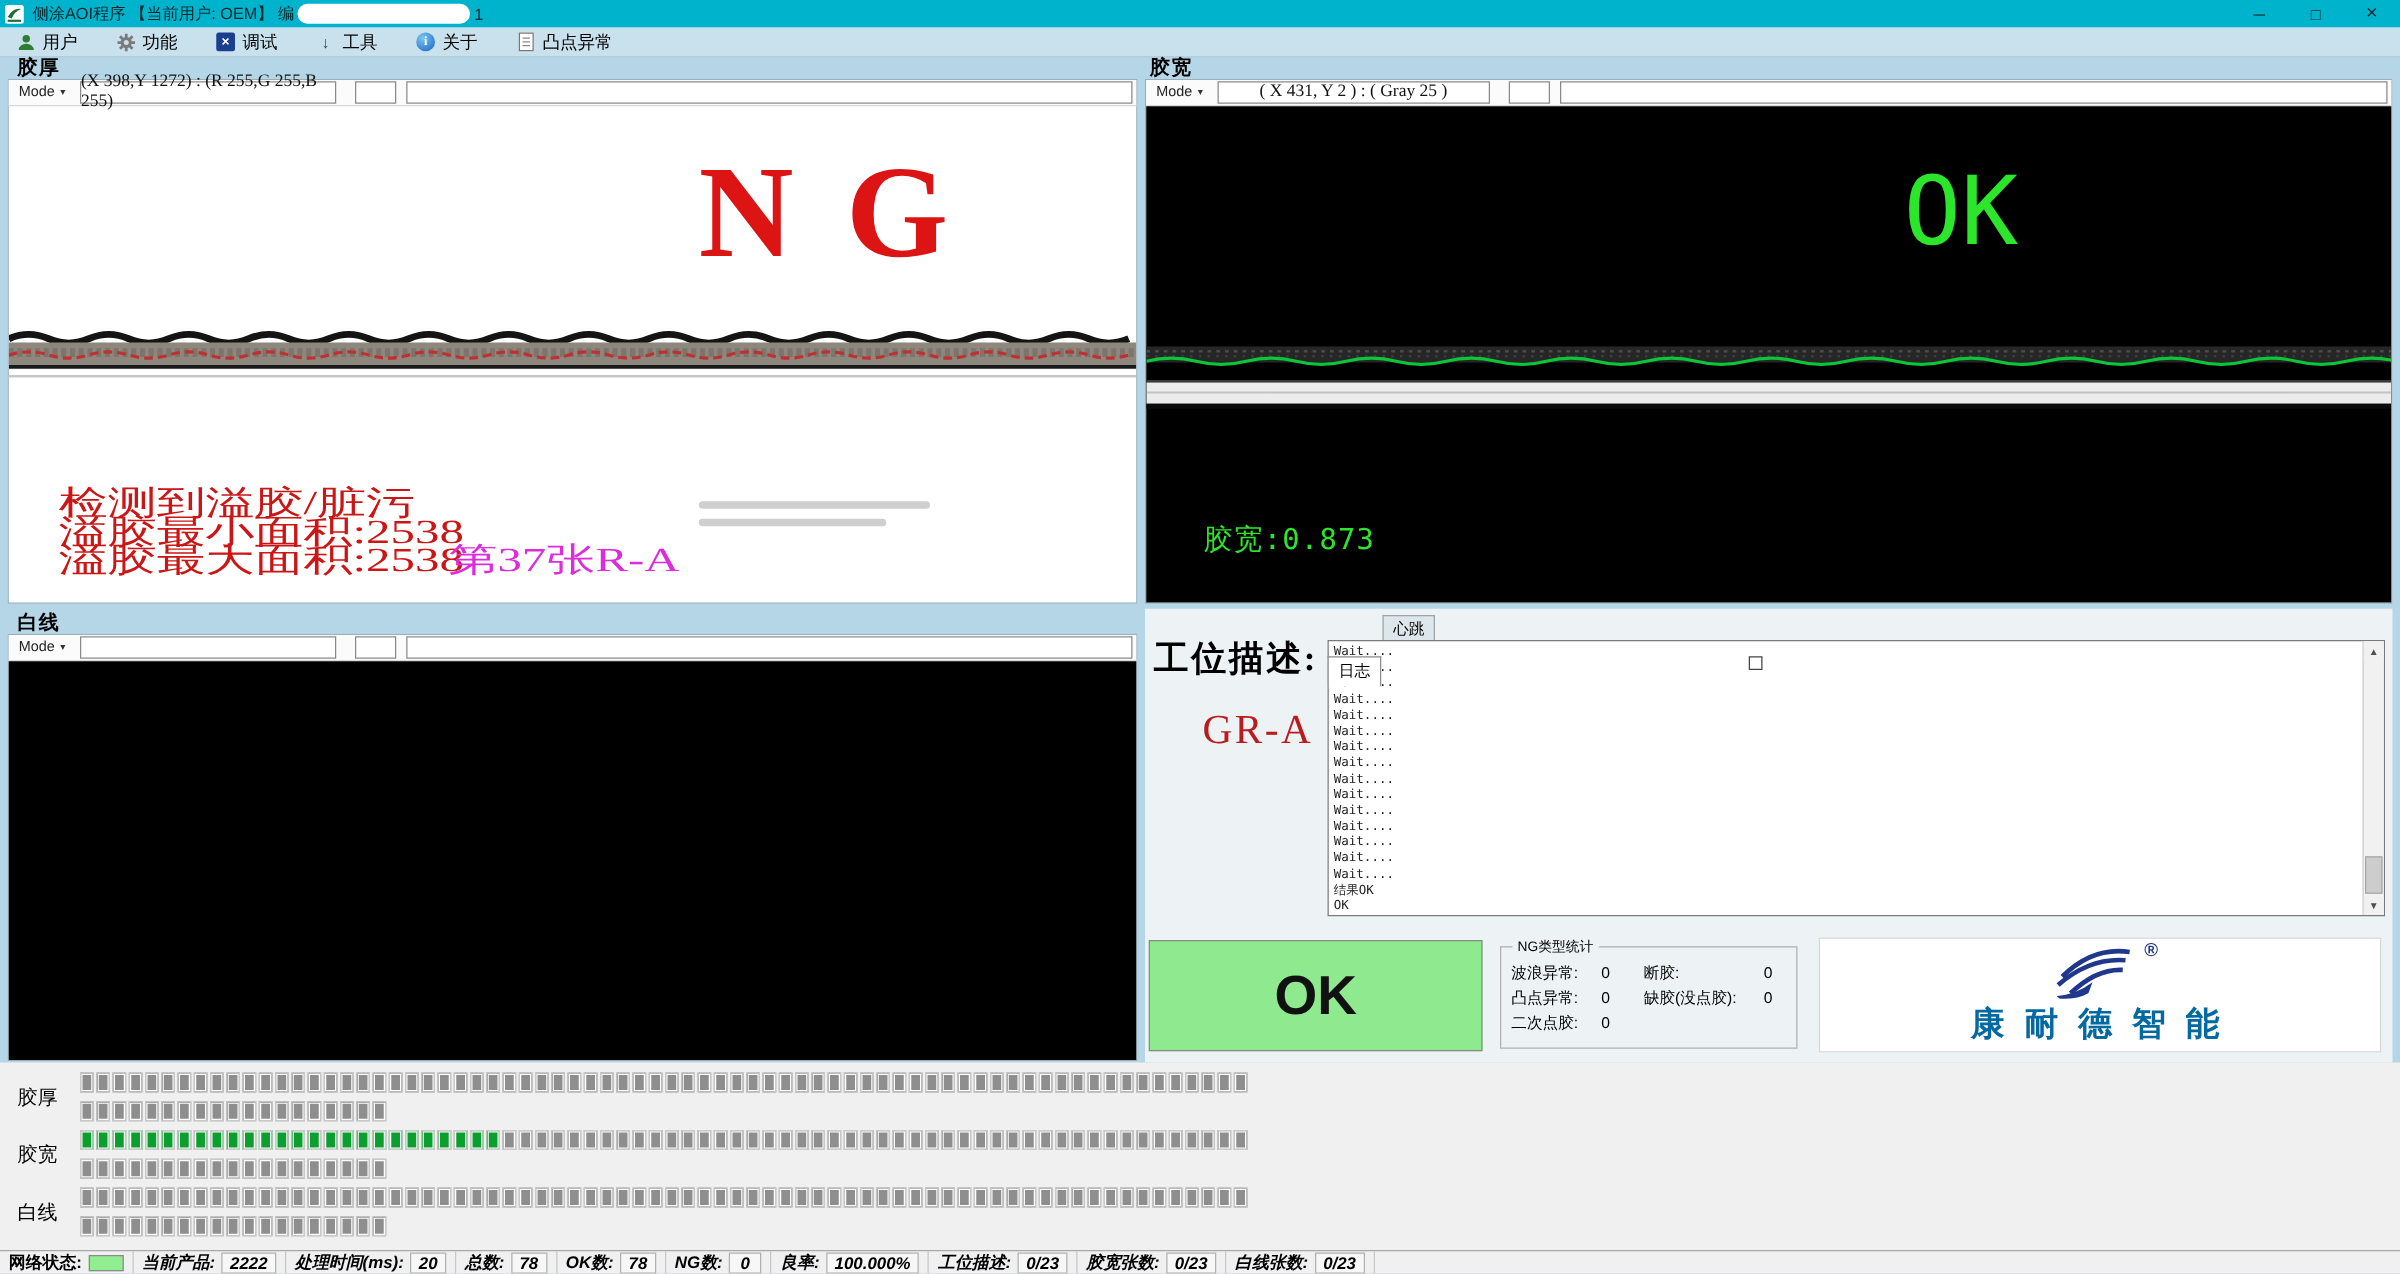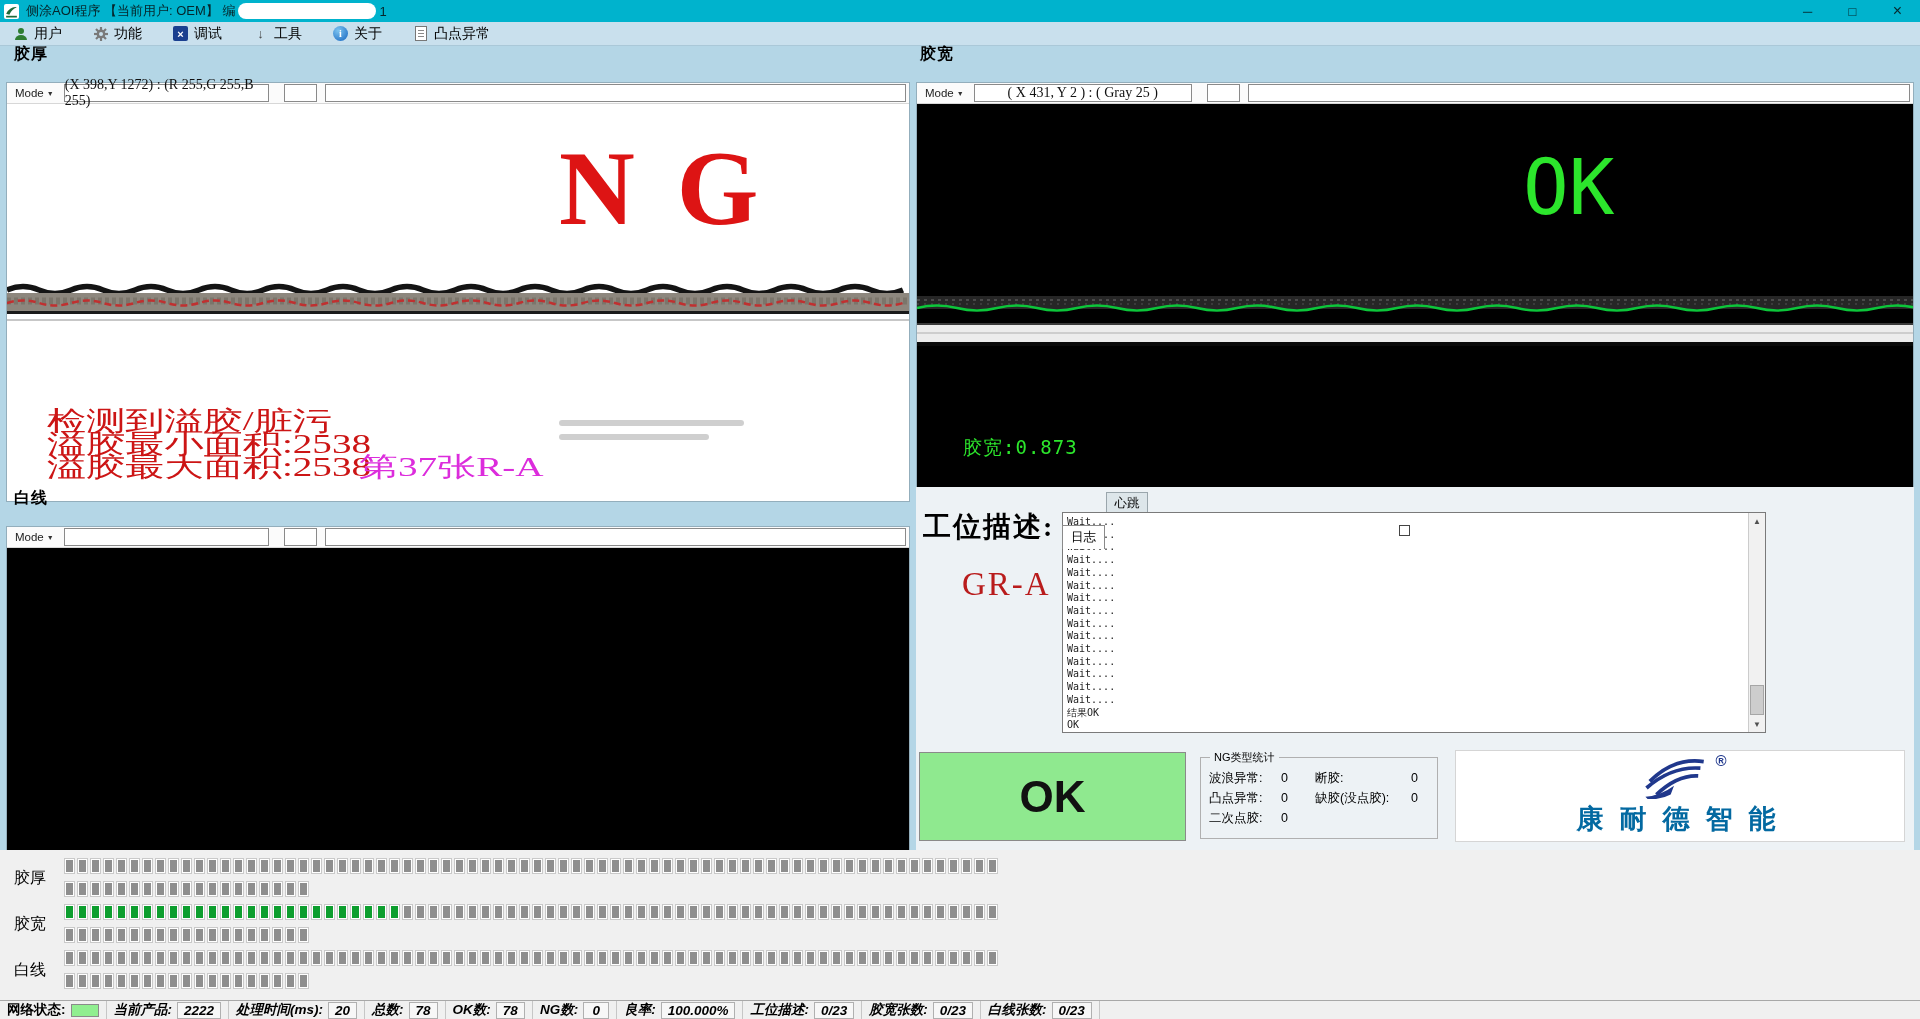--- a/index.html
+++ b/index.html
@@ -27,49 +27,49 @@
                display:flex; align-items:center; justify-content:center; border-radius:2px; }
   .about-ball { width:15px; height:15px; border-radius:50%; background:radial-gradient(circle at 35% 30%,#7cc4f0,#1565c0);
                 color:#fff; font-size:10px; font-weight:bold; font-family:"Liberation Serif",serif;
                 display:flex; align-items:center; justify-content:center; }
   .doc-page { width:12px; height:15px; background:#fff; border:1px solid #777; position:relative; }
   .doc-page i { position:absolute; left:2px; right:2px; height:1px; background:#8a8a8a; }
   .arrow-glyph { color:#444; font-size:13px; }
 
   
   .panel-title { position:absolute; font-size:16px; font-weight:600; color:#000; letter-spacing:1px; }
-  .panel { position:absolute; background:#fff; border:1px solid #93aebc; display:flex; flex-direction:column;margin-top:19px; }
+  .panel { position:absolute; background:#fff; border:1px solid #93aebc; display:flex; flex-direction:column; }
   .mode-row { height:21px; display:flex; align-items:center; background:#fbfbfb; border-bottom:1px solid #d7d7d7; }
   .mode-btn { font-size:11.5px; color:#222; padding:0 4px 0 8px; display:flex; align-items:center; gap:3px; }
   .mode-btn .caret { font-size:7px; color:#333; }
   .ro-box { height:18px; border:1px solid #8a8a8a; background:#fff; display:flex; align-items:center; justify-content:center;
             font-family:"Liberation Serif",serif; font-size:14px; color:#111; }
   .img-area { position:relative; flex:1; overflow:hidden; }
   .img-black { background:#000; }
 
   .ng-text { position:absolute; font-family:"Liberation Serif",serif; font-weight:700; font-size:105px;
              letter-spacing:42px; color:#dd1414; line-height:1; }
   .ok-text { position:absolute; font-family:"DejaVu Sans Mono",monospace; font-size:76px; color:#2ce62c; line-height:1; }
-  .measure-text { position:absolute; font-family:"DejaVu Sans Mono",monospace; font-size:19px; color:#2ce62c; letter-spacing:1px; }
+  .measure-text { position:absolute; font-family:"DejaVu Sans Mono",monospace; font-size:23px; color:#2ce62c; letter-spacing:1px; }
   .msg-wrap { position:absolute; left:40px; top:306px; width:520px; transform:scaleX(1.45); transform-origin:0 0;
               font-family:"Liberation Serif",serif; font-size:27px; line-height:23px; color:#cc1515; white-space:nowrap; }
   .msg-overlay { position:absolute; left:215px; top:46px; color:#dc2cdc; }
   .redact-bar { position:absolute; background:#b5b5b5; opacity:.65; border-radius:3px; }
   .strip-svg { position:absolute; left:0; width:100%; }
 
   
   #quadrant { position:absolute; left:916px; top:487px; width:998px; height:363px; background:#edf2f5; }
   #station-label { position:absolute; left:923px; top:508px; font-size:28px; font-weight:700;
                    font-family:"Liberation Serif",serif; letter-spacing:2px; }
   #station-value { position:absolute; left:962px; top:566px; font-size:33px; color:#b91c1c;
                    font-family:"Liberation Serif",serif; letter-spacing:2px; }
   .tab { position:absolute; font-size:12.5px; display:flex; align-items:center; justify-content:center; }
   #tab-log { left:1062px; top:489px; width:43px; height:24px; background:#fff; border:1px solid #8a8a8a; border-bottom:none; z-index:2;margin-top:36px; }
   #tab-heartbeat { left:1106px; top:492px; width:42px; height:21px; background:#dde6ea; border:1px solid #9aa6ac; border-bottom:none; }
-  #log-box { position:absolute; left:1062px; top:512px; width:704px; height:221px; background:#fff; border:1px solid #7a7a7a;padding-left:48px; }
+  #log-box { position:absolute; left:1062px; top:512px; width:846px; height:221px; background:#fff; border:1px solid #7a7a7a;padding-left:48px; }
   #log-content { position:absolute; left:0; top:0; right:17px; bottom:0; padding:3px 0 0 4px;
                  font-family:"DejaVu Sans Mono",monospace; font-size:10px; line-height:12.7px; color:#222; overflow:hidden; }
   #log-checkbox { position:absolute; left:336px; top:12px; width:11px; height:11px; border:1px solid #444; background:#fff; z-index:2; }
   #log-scrollbar { position:absolute; right:0; top:0; bottom:0; width:17px; background:#f1f1f1; border-left:1px solid #ccc; }
   .scroll-arrow { position:absolute; left:0; width:16px; height:16px; display:flex; align-items:center; justify-content:center;
                   font-size:8px; color:#505050; background:#f1f1f1; }
   #scroll-thumb { position:absolute; left:1px; bottom:17px; width:14px; height:30px; background:#cdcdcd; border:1px solid #a6a6a6; }
 
   #ok-button { position:absolute; left:919px; top:752px; width:267px; height:89px; background:#8fe98f;
                border:1px solid #8a8a8a; display:flex; align-items:center; justify-content:center;

